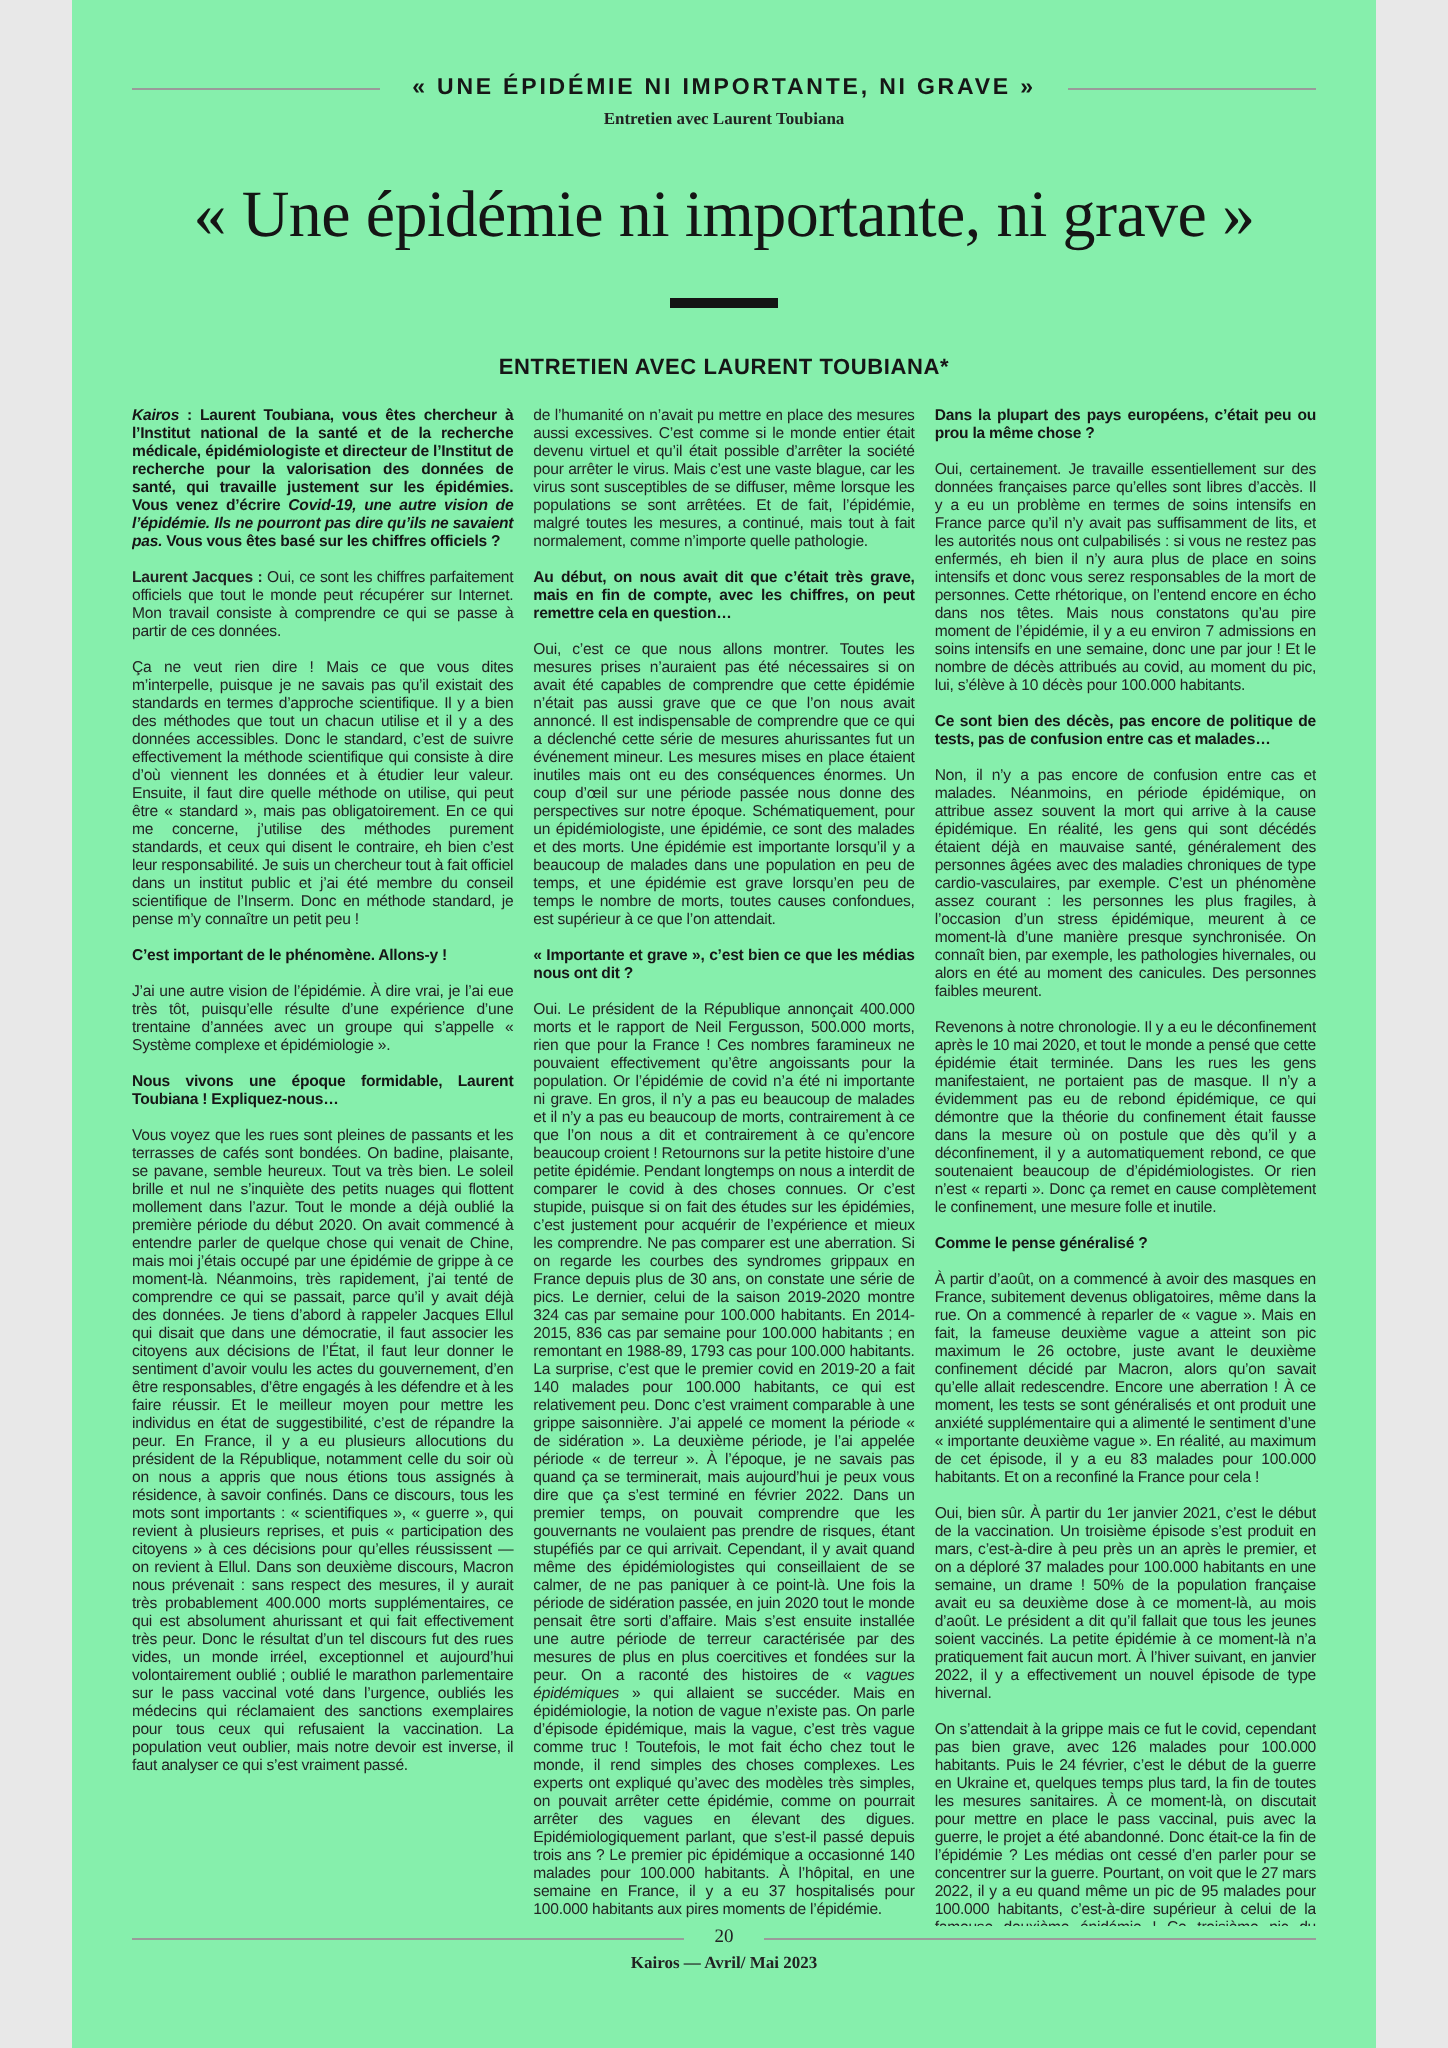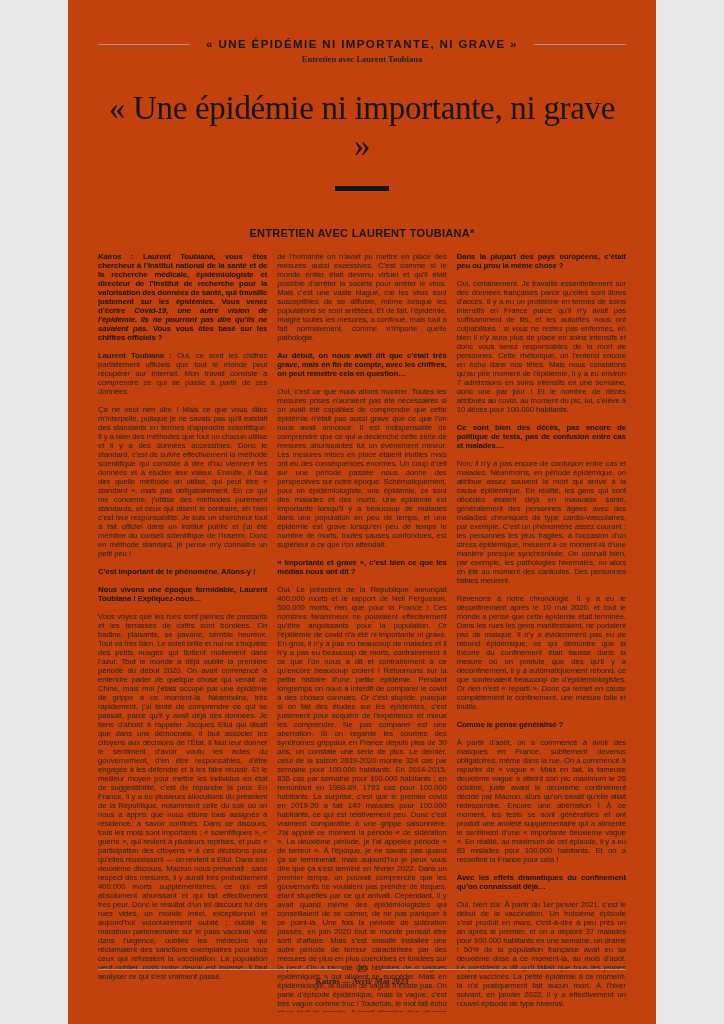--- a/index.html
+++ b/index.html
@@ -1,20 +1,20 @@
 <!DOCTYPE html>
 <html lang="fr"><head>
 <meta charset="utf-8">
 <style>
   html, body { margin:0; padding:0; background:#e8e8e8; }
   .page {
     position:relative;
-    width:588px; height:1024px;
+    width:652px; height:1024px;
     margin:0 auto;
-    background:#c2410c;
+    background:#86efac;
     box-sizing:border-box;
     font-family:"Liberation Sans", sans-serif;
     color:#1b1b1b;
     overflow:hidden;
   }
   .inner { position:absolute; left:30px; right:30px; top:38px; }
 
   
   .kicker-row { display:flex; align-items:center; gap:16px; }
   .kicker-rule { flex:1; height:1px; background:#9a9a9a; }
@@ -34,21 +34,21 @@
     text-align:center;
     font-family:"Liberation Serif", serif;
     font-weight:normal;
     font-size:33px;
     letter-spacing:-0.3px;
     color:#151515;
   }
   .title-underline { width:54px; height:5px; background:#141414; margin:14px auto 0; }
 
   .section-heading {
-    margin-top:36px;
+    margin-top:24px;
     text-align:center;
     font-weight:bold; font-size:11px; letter-spacing:0.3px;
     color:#161616;
   }
 
   
   .columns {
     display:flex; gap:10px;
     margin-top:13px;
     height:760px;
@@ -90,42 +90,42 @@
     <div class="kicker-subtitle">Entretien avec Laurent Toubiana</div>
 
     <h1 class="main-title">« Une épidémie ni importante, ni grave »</h1>
     <div class="title-underline"></div>
 
     <div class="section-heading">ENTRETIEN AVEC LAURENT TOUBIANA*</div>
 
     <div class="columns">
       <div class="col">
           <p class="para intro"><span class="it bd">Kairos</span><span class="bd"> : Laurent Toubiana, vous êtes chercheur à l’Institut national de la santé et de la recherche médicale, épidémiologiste et directeur de l’Institut de recherche pour la valorisation des données de santé, qui travaille justement sur les épidémies. Vous venez d’écrire </span><span class="it bd">Covid-19, une autre vision de l’épidémie. Ils ne pourront pas dire qu’ils ne savaient pas.</span><span class="bd"> Vous vous êtes basé sur les chiffres officiels ?</span></p>
-          <p class="para answer"><span class="bd">Laurent Toubiana :</span><span> Oui, ce sont les chiffres parfaitement officiels que tout le monde peut récupérer sur Internet. Mon travail consiste à comprendre ce qui se passe à partir de ces données.</span></p>
+          <p class="para answer"><span class="bd">Laurent Jacques :</span><span> Oui, ce sont les chiffres parfaitement officiels que tout le monde peut récupérer sur Internet. Mon travail consiste à comprendre ce qui se passe à partir de ces données.</span></p>
           <p class="para answer">Ça ne veut rien dire ! Mais ce que vous dites m’interpelle, puisque je ne savais pas qu’il existait des standards en termes d’approche scientifique. Il y a bien des méthodes que tout un chacun utilise et il y a des données accessibles. Donc le standard, c’est de suivre effectivement la méthode scientifique qui consiste à dire d’où viennent les données et à étudier leur valeur. Ensuite, il faut dire quelle méthode on utilise, qui peut être « standard », mais pas obligatoirement. En ce qui me concerne, j’utilise des méthodes purement standards, et ceux qui disent le contraire, eh bien c’est leur responsabilité. Je suis un chercheur tout à fait officiel dans un institut public et j’ai été membre du conseil scientifique de l’Inserm. Donc en méthode standard, je pense m’y connaître un petit peu !</p>
           <p class="para question">C’est important de le phénomène. Allons-y !</p>
+          <p class="para answer">J’ai une autre vision de l’épidémie. À dire vrai, je l’ai eue très tôt, puisqu’elle résulte d’une expérience d’une trentaine d’années avec un groupe qui s’appelle « Système complexe et épidémiologie ».</p>
           <p class="para question">Nous vivons une époque formidable, Laurent Toubiana ! Expliquez-nous…</p>
           <p class="para answer">Vous voyez que les rues sont pleines de passants et les terrasses de cafés sont bondées. On badine, plaisante, se pavane, semble heureux. Tout va très bien. Le soleil brille et nul ne s’inquiète des petits nuages qui flottent mollement dans l’azur. Tout le monde a déjà oublié la première période du début 2020. On avait commencé à entendre parler de quelque chose qui venait de Chine, mais moi j’étais occupé par une épidémie de grippe à ce moment-là. Néanmoins, très rapidement, j’ai tenté de comprendre ce qui se passait, parce qu’il y avait déjà des données. Je tiens d’abord à rappeler Jacques Ellul qui disait que dans une démocratie, il faut associer les citoyens aux décisions de l’État, il faut leur donner le sentiment d’avoir voulu les actes du gouvernement, d’en être responsables, d’être engagés à les défendre et à les faire réussir. Et le meilleur moyen pour mettre les individus en état de suggestibilité, c’est de répandre la peur. En France, il y a eu plusieurs allocutions du président de la République, notamment celle du soir où on nous a appris que nous étions tous assignés à résidence, à savoir confinés. Dans ce discours, tous les mots sont importants : « scientifiques », « guerre », qui revient à plusieurs reprises, et puis « participation des citoyens » à ces décisions pour qu’elles réussissent — on revient à Ellul. Dans son deuxième discours, Macron nous prévenait : sans respect des mesures, il y aurait très probablement 400.000 morts supplémentaires, ce qui est absolument ahurissant et qui fait effectivement très peur. Donc le résultat d’un tel discours fut des rues vides, un monde irréel, exceptionnel et aujourd’hui volontairement oublié ; oublié le marathon parlementaire sur le pass vaccinal voté dans l’urgence, oubliés les médecins qui réclamaient des sanctions exemplaires pour tous ceux qui refusaient la vaccination. La population veut oublier, mais notre devoir est inverse, il faut analyser ce qui s’est vraiment passé.</p>
         </div>
       <div class="col">
           <p class="para answer">de l’humanité on n’avait pu mettre en place des mesures aussi excessives. C’est comme si le monde entier était devenu virtuel et qu’il était possible d’arrêter la société pour arrêter le virus. Mais c’est une vaste blague, car les virus sont susceptibles de se diffuser, même lorsque les populations se sont arrêtées. Et de fait, l’épidémie, malgré toutes les mesures, a continué, mais tout à fait normalement, comme n’importe quelle pathologie.</p>
           <p class="para question">Au début, on nous avait dit que c’était très grave, mais en fin de compte, avec les chiffres, on peut remettre cela en question…</p>
           <p class="para answer">Oui, c’est ce que nous allons montrer. Toutes les mesures prises n’auraient pas été nécessaires si on avait été capables de comprendre que cette épidémie n’était pas aussi grave que ce que l’on nous avait annoncé. Il est indispensable de comprendre que ce qui a déclenché cette série de mesures ahurissantes fut un événement mineur. Les mesures mises en place étaient inutiles mais ont eu des conséquences énormes. Un coup d’œil sur une période passée nous donne des perspectives sur notre époque. Schématiquement, pour un épidémiologiste, une épidémie, ce sont des malades et des morts. Une épidémie est importante lorsqu’il y a beaucoup de malades dans une population en peu de temps, et une épidémie est grave lorsqu’en peu de temps le nombre de morts, toutes causes confondues, est supérieur à ce que l’on attendait.</p>
           <p class="para question">« Importante et grave », c’est bien ce que les médias nous ont dit ?</p>
           <p class="para answer"><span>Oui. Le président de la République annonçait 400.000 morts et le rapport de Neil Fergusson, 500.000 morts, rien que pour la France ! Ces nombres faramineux ne pouvaient effectivement qu’être angoissants pour la population. Or l’épidémie de covid n’a été ni importante ni grave. En gros, il n’y a pas eu beaucoup de malades et il n’y a pas eu beaucoup de morts, contrairement à ce que l’on nous a dit et contrairement à ce qu’encore beaucoup croient ! Retournons sur la petite histoire d’une petite épidémie. Pendant longtemps on nous a interdit de comparer le covid à des choses connues. Or c’est stupide, puisque si on fait des études sur les épidémies, c’est justement pour acquérir de l’expérience et mieux les comprendre. Ne pas comparer est une aberration. Si on regarde les courbes des syndromes grippaux en France depuis plus de 30 ans, on constate une série de pics. Le dernier, celui de la saison 2019-2020 montre 324 cas par semaine pour 100.000 habitants. En 2014-2015, 836 cas par semaine pour 100.000 habitants ; en remontant en 1988-89, 1793 cas pour 100.000 habitants. La surprise, c’est que le premier covid en 2019-20 a fait 140 malades pour 100.000 habitants, ce qui est relativement peu. Donc c’est vraiment comparable à une grippe saisonnière. J’ai appelé ce moment la période « de sidération ». La deuxième période, je l’ai appelée période « de terreur ». À l’époque, je ne savais pas quand ça se terminerait, mais aujourd’hui je peux vous dire que ça s’est terminé en février 2022. Dans un premier temps, on pouvait comprendre que les gouvernants ne voulaient pas prendre de risques, étant stupéfiés par ce qui arrivait. Cependant, il y avait quand même des épidémiologistes qui conseillaient de se calmer, de ne pas paniquer à ce point-là. Une fois la période de sidération passée, en juin 2020 tout le monde pensait être sorti d’affaire. Mais s’est ensuite installée une autre période de terreur caractérisée par des mesures de plus en plus coercitives et fondées sur la peur. On a raconté des histoires de « </span><span class="it">vagues épidémiques</span><span> » qui allaient se succéder. Mais en épidémiologie, la notion de vague n’existe pas. On parle d’épisode épidémique, mais la vague, c’est très vague comme truc ! Toutefois, le mot fait écho chez tout le monde, il rend simples des choses complexes. Les experts ont expliqué qu’avec des modèles très simples, on pouvait arrêter cette épidémie, comme on pourrait arrêter des vagues en élevant des digues. Epidémiologiquement parlant, que s’est-il passé depuis trois ans ? Le premier pic épidémique a occasionné 140 malades pour 100.000 habitants. À l’hôpital, en une semaine en France, il y a eu 37 hospitalisés pour 100.000 habitants aux pires moments de l’épidémie.</span></p>
         </div>
       <div class="col">
           <p class="para question">Dans la plupart des pays européens, c’était peu ou prou la même chose ?</p>
           <p class="para answer">Oui, certainement. Je travaille essentiellement sur des données françaises parce qu’elles sont libres d’accès. Il y a eu un problème en termes de soins intensifs en France parce qu’il n’y avait pas suffisamment de lits, et les autorités nous ont culpabilisés : si vous ne restez pas enfermés, eh bien il n’y aura plus de place en soins intensifs et donc vous serez responsables de la mort de personnes. Cette rhétorique, on l’entend encore en écho dans nos têtes. Mais nous constatons qu’au pire moment de l’épidémie, il y a eu environ 7 admissions en soins intensifs en une semaine, donc une par jour ! Et le nombre de décès attribués au covid, au moment du pic, lui, s’élève à 10 décès pour 100.000 habitants.</p>
           <p class="para question">Ce sont bien des décès, pas encore de politique de tests, pas de confusion entre cas et malades…</p>
           <p class="para answer">Non, il n’y a pas encore de confusion entre cas et malades. Néanmoins, en période épidémique, on attribue assez souvent la mort qui arrive à la cause épidémique. En réalité, les gens qui sont décédés étaient déjà en mauvaise santé, généralement des personnes âgées avec des maladies chroniques de type cardio-vasculaires, par exemple. C’est un phénomène assez courant : les personnes les plus fragiles, à l’occasion d’un stress épidémique, meurent à ce moment-là d’une manière presque synchronisée. On connaît bien, par exemple, les pathologies hivernales, ou alors en été au moment des canicules. Des personnes faibles meurent.</p>
           <p class="para answer">Revenons à notre chronologie. Il y a eu le déconfinement après le 10 mai 2020, et tout le monde a pensé que cette épidémie était terminée. Dans les rues les gens manifestaient, ne portaient pas de masque. Il n’y a évidemment pas eu de rebond épidémique, ce qui démontre que la théorie du confinement était fausse dans la mesure où on postule que dès qu’il y a déconfinement, il y a automatiquement rebond, ce que soutenaient beaucoup de d’épidémiologistes. Or rien n’est « reparti ». Donc ça remet en cause complètement le confinement, une mesure folle et inutile.</p>
           <p class="para question">Comme le pense généralisé ?</p>
           <p class="para answer">À partir d’août, on a commencé à avoir des masques en France, subitement devenus obligatoires, même dans la rue. On a commencé à reparler de « vague ». Mais en fait, la fameuse deuxième vague a atteint son pic maximum le 26 octobre, juste avant le deuxième confinement décidé par Macron, alors qu’on savait qu’elle allait redescendre. Encore une aberration ! À ce moment, les tests se sont généralisés et ont produit une anxiété supplémentaire qui a alimenté le sentiment d’une « importante deuxième vague ». En réalité, au maximum de cet épisode, il y a eu 83 malades pour 100.000 habitants. Et on a reconfiné la France pour cela !</p>
-          <p class="para question">Avec les effets dramatiques du confinement qu’on connaissait déjà…</p>
           <p class="para answer">Oui, bien sûr. À partir du 1er janvier 2021, c’est le début de la vaccination. Un troisième épisode s’est produit en mars, c’est-à-dire à peu près un an après le premier, et on a déploré 37 malades pour 100.000 habitants en une semaine, un drame ! 50% de la population française avait eu sa deuxième dose à ce moment-là, au mois d’août. Le président a dit qu’il fallait que tous les jeunes soient vaccinés. La petite épidémie à ce moment-là n’a pratiquement fait aucun mort. À l’hiver suivant, en janvier 2022, il y a effectivement un nouvel épisode de type hivernal.</p>
           <p class="para answer">On s’attendait à la grippe mais ce fut le covid, cependant pas bien grave, avec 126 malades pour 100.000 habitants. Puis le 24 février, c’est le début de la guerre en Ukraine et, quelques temps plus tard, la fin de toutes les mesures sanitaires. À ce moment-là, on discutait pour mettre en place le pass vaccinal, puis avec la guerre, le projet a été abandonné. Donc était-ce la fin de l’épidémie ? Les médias ont cessé d’en parler pour se concentrer sur la guerre. Pourtant, on voit que le 27 mars 2022, il y a eu quand même un pic de 95 malades pour 100.000 habitants, c’est-à-dire supérieur à celui de la fameuse deuxième épidémie ! Ce troisième pic du printemps est passé carrément inaperçu dans l’opinion publique.</p>
         </div>
     </div>
   </div>
 
   <div class="footer">
     <div class="footer-row">
       <div class="footer-rule"></div>
       <div class="page-number">20</div>

